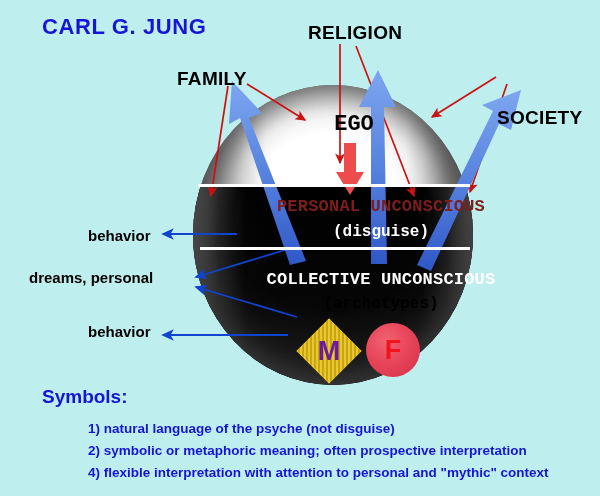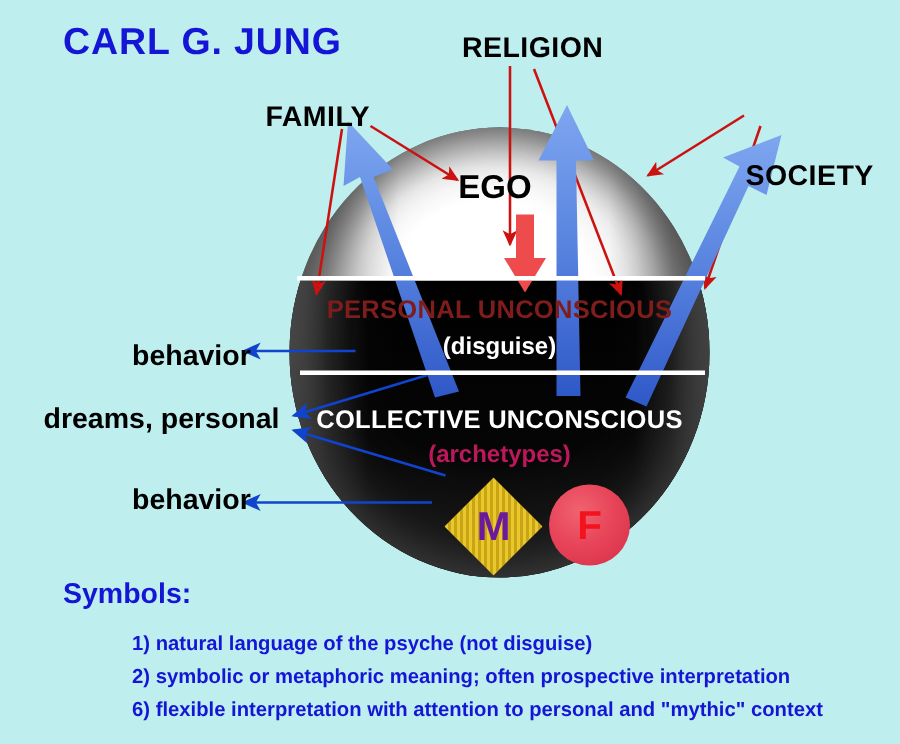--- a/index.html
+++ b/index.html
@@ -26,21 +26,21 @@
     width: 600px;
     height: 496px;
     pointer-events: none;
   }
 
   
   .title {
     position: absolute;
     left: 42px;
     top: 14px;
-    font-size: 25px;
+    font-size: 22px;
     font-weight: bold;
     color: #1515d6;
     letter-spacing: 0.6px;
     font-family: "Liberation Sans", sans-serif;
   }
 
   
   .ext-label {
     position: absolute;
     font-size: 19px;
@@ -50,21 +50,21 @@
     white-space: nowrap;
     font-family: "Liberation Sans", sans-serif;
   }
   .lbl-family   { left: 177px; top: 68px; }
   .lbl-religion { left: 308px; top: 22px; }
   .lbl-society  { left: 497px; top: 66px; margin-top: 41px; }
 
   
   .side-label {
     position: absolute;
-    font-size: 19px;
+    font-size: 15px;
     font-weight: bold;
     color: #000000;
     white-space: nowrap;
     font-family: "Liberation Sans", sans-serif;
   }
   .lbl-behavior1 { left: 88px;  top: 227px; }
   .lbl-dreams    { left: 29px;  top: 269px; }
   .lbl-behavior2 { left: 88px;  top: 323px; }
 
   
@@ -130,21 +130,22 @@
   }
   .divider-1 { left: 198px; top: 184px; width: 272px; }
   .divider-2 { left: 200px; top: 247px; width: 270px; }
 
   
   .sphere-text {
     position: absolute;
     text-align: center;
     white-space: nowrap;
     z-index: 7;
-    font-family: Liberation Sans, sans-serif;
+    font-family: Liberation Mono, monospace;
+    padding-left: 48px;
   }
   .txt-ego {
     left: 0; right: 0;
     top: 112px;
     font-size: 22px;
     font-weight: bold;
     color: #000000;
     text-align: center;
   }
   .txt-ego span { margin-left: 60px; }
@@ -169,21 +170,21 @@
     font-size: 17px;
     font-weight: bold;
     color: #ffffff;
     letter-spacing: 0.2px;
   }
   .txt-archetypes {
     left: 183px; width: 300px;
     top: 295px;
     font-size: 16px;
     font-weight: bold;
-    color: #be185d;
+    color: #000000;
   }
 
   
   .sym-m-wrap {
     position: absolute;
     left: 300px; top: 322px;
     width: 58px; height: 58px;
     z-index: 8;
   }
   .sym-m-diamond {
@@ -345,16 +346,16 @@
   <div class="ext-label lbl-society">SOCIETY</div>
 
   <div class="side-label lbl-behavior1">behavior</div>
   <div class="side-label lbl-dreams">dreams, personal</div>
   <div class="side-label lbl-behavior2">behavior</div>
 
   <div class="sym-head">Symbols:</div>
   <div class="sym-list">
     <div class="sym-item">1) natural language of the psyche (not disguise)</div>
     <div class="sym-item">2) symbolic or metaphoric meaning; often prospective interpretation</div>
-    <div class="sym-item">6) flexible interpretation with attention to personal and "mythic" context</div>
+    <div class="sym-item">4) flexible interpretation with attention to personal and "mythic" context</div>
   </div>
 
 </div>
 
 </body></html>

